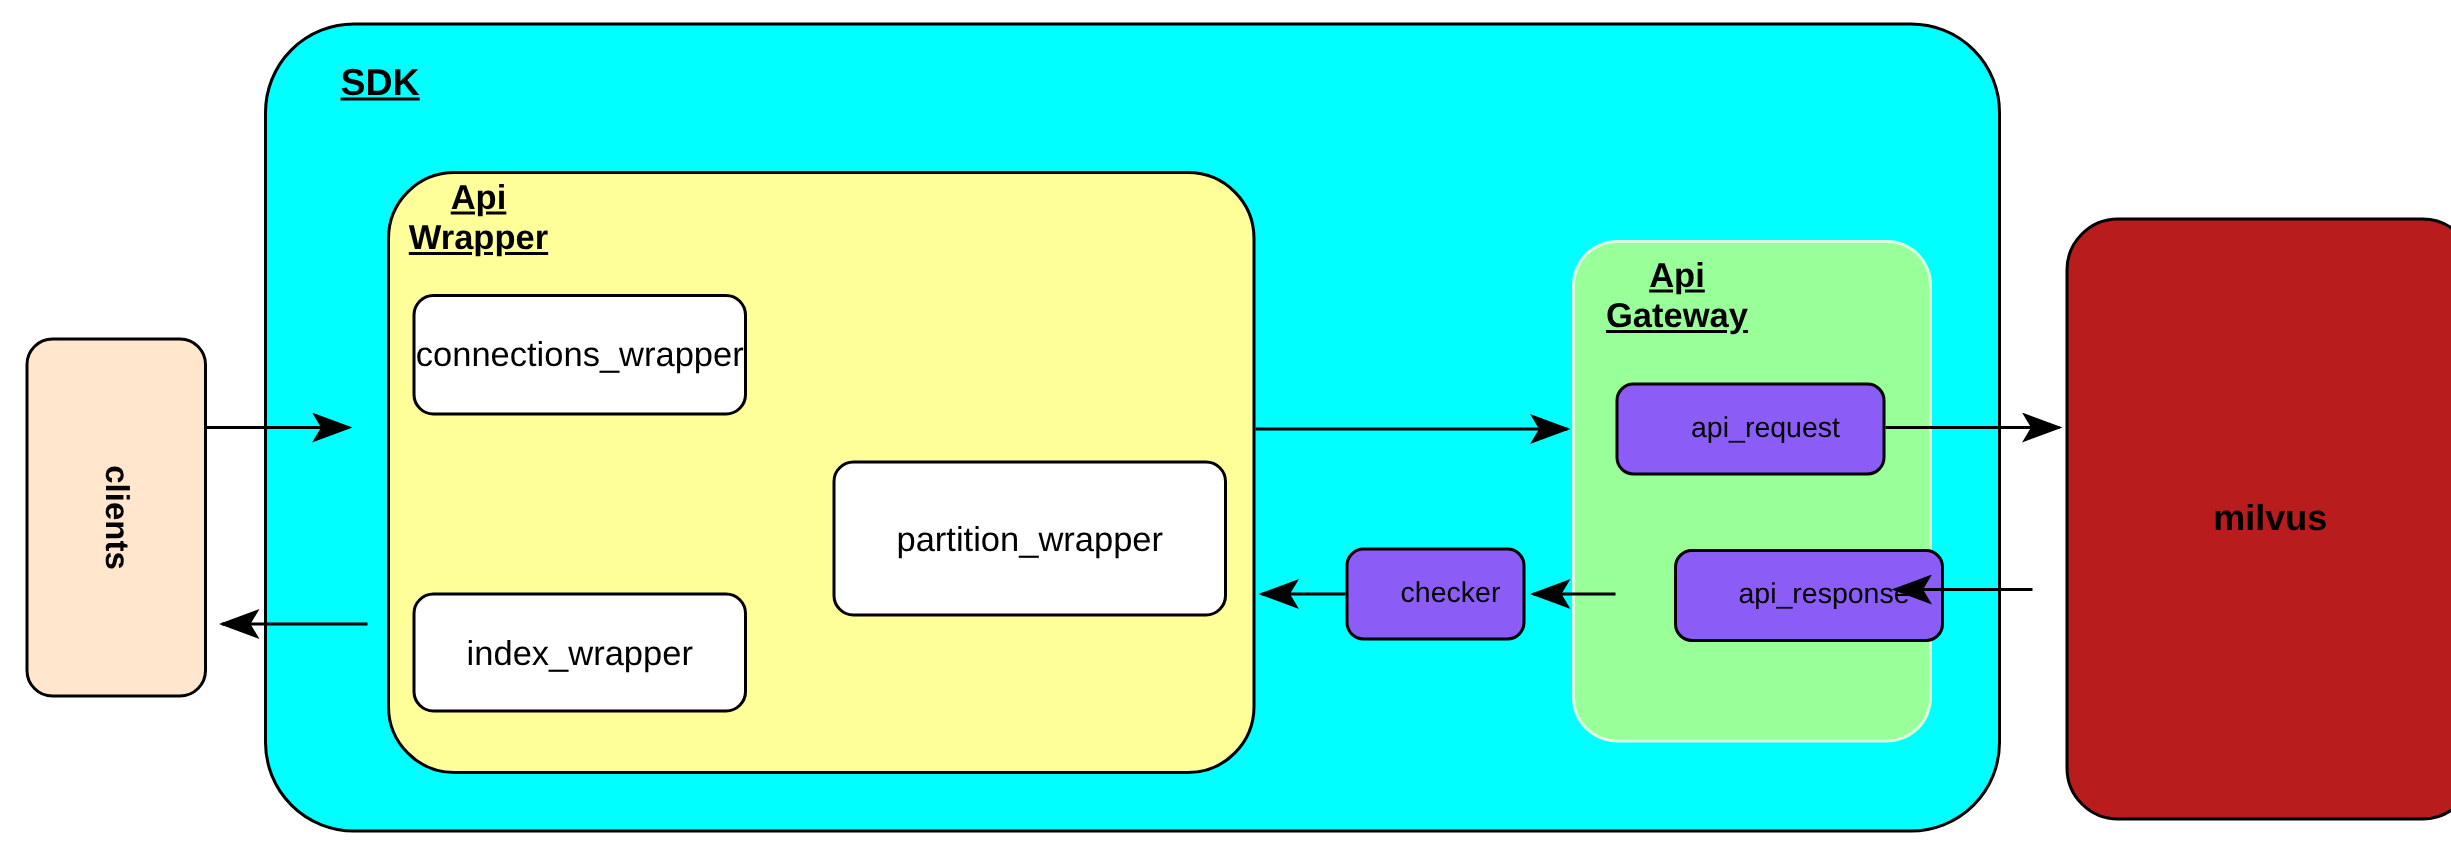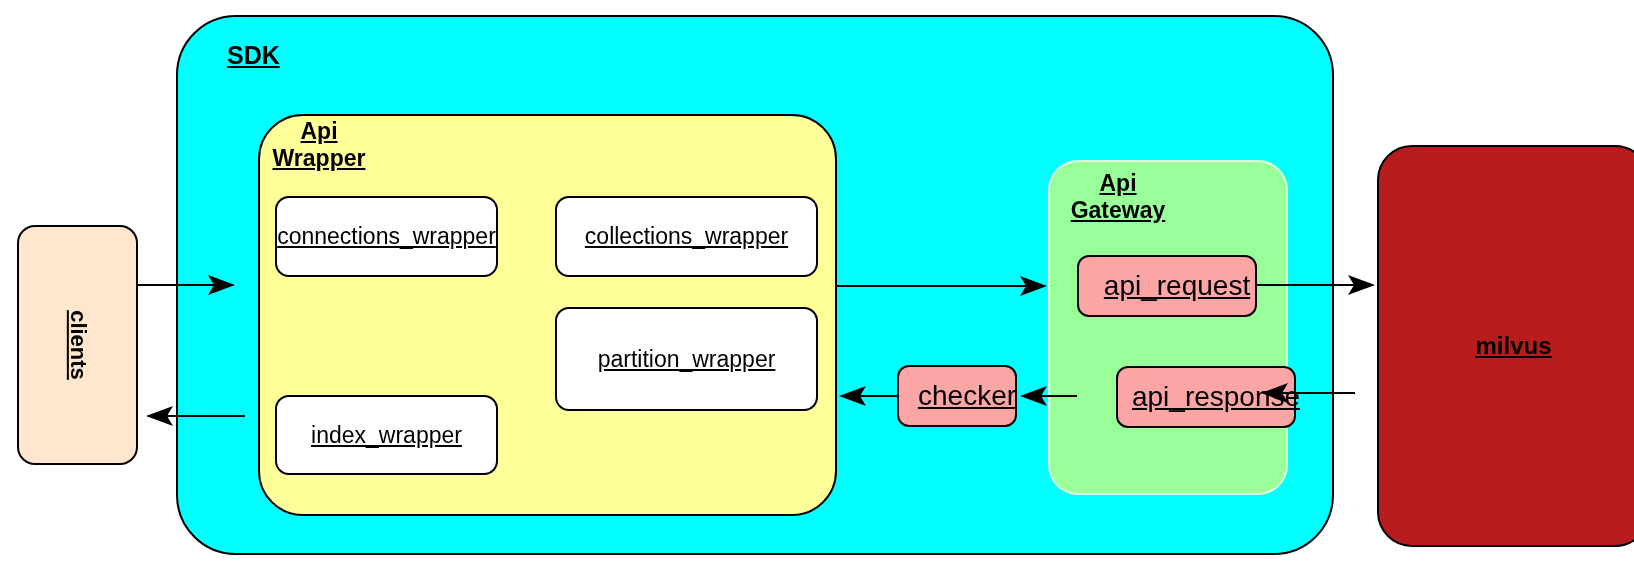--- a/index.html
+++ b/index.html
@@ -13,40 +13,39 @@
     overflow: hidden;
   }
   .node {
     position: absolute;
     box-sizing: border-box;
     border: 2px solid #000000;
     display: flex;
     align-items: center;
     justify-content: center;
     text-align: right;
-    text-decoration: underline;
   }
   .container-label {
     position: absolute;
     font-weight: bold;
     font-size: 23px;
     line-height: 27px;
     text-align: center;
     white-space: nowrap;
     text-decoration: underline;
   }
   .module {
     background: #ffffff;
     border-radius: 14px;
     font-size: 23px;
   }
   .small-node {
-    background: #fca5a5;
+    background: #8b5cf6;
     border-radius: 12px;
-    font-size: 28px;
+    font-size: 19px;
     padding-left: 20px;
   }
   .rot-label {
     transform: rotate(90deg);
     white-space: nowrap;
     font-weight: bold;
     font-size: 22px;
   }
   .arrow-layer {
     position: absolute;
@@ -64,21 +63,20 @@
   <div class="node" style="left: 176px; top: 15px; width: 1158px; height: 540px; border-radius: 60px; background: rgb(0, 255, 255);"></div>
   <div class="container-label" style="left:227px; top:42px; font-size:25px; z-index:5;">SDK</div>
 
   <div class="node" style="left: 258px; top: 114px; width: 579px; height: 402px; border-radius: 45px; z-index: 2; background: rgb(255, 255, 153);"></div>
   <div class="container-label" style="left:259px; top:118px; width:120px; z-index:5;">
     <span style="display:block;">Api</span>
     <span style="display:block;">Wrapper</span>
   </div>
 
   <div class="node module" style="left:275px; top:196px; width:223px; height:81px; z-index:5;">connections_wrapper</div>
-  <div class="node module" style="left:555px; top:196px; width:263px; height:81px; z-index:5;">collections_wrapper</div>
   <div class="node module" style="left:555px; top:307px; width:263px; height:104px; z-index:5;">partition_wrapper</div>
   <div class="node module" style="left:275px; top:395px; width:223px; height:80px; z-index:5;">index_wrapper</div>
 
   <div class="node" style="left: 1048px; top: 160px; width: 240px; height: 335px; border-radius: 30px; border: 2px solid rgba(255, 255, 255, 0.65); z-index: 2; background: rgb(153, 255, 153);"></div>
   <div class="container-label" style="left:1058px; top:170px; width:120px; z-index:5;">
     <span style="display:block;">Api</span>
     <span style="display:block;">Gateway</span>
   </div>
 
   <div class="node small-node" style="left:1077px; top:255px; width:180px; height:62px; z-index:5;">api_request</div>

